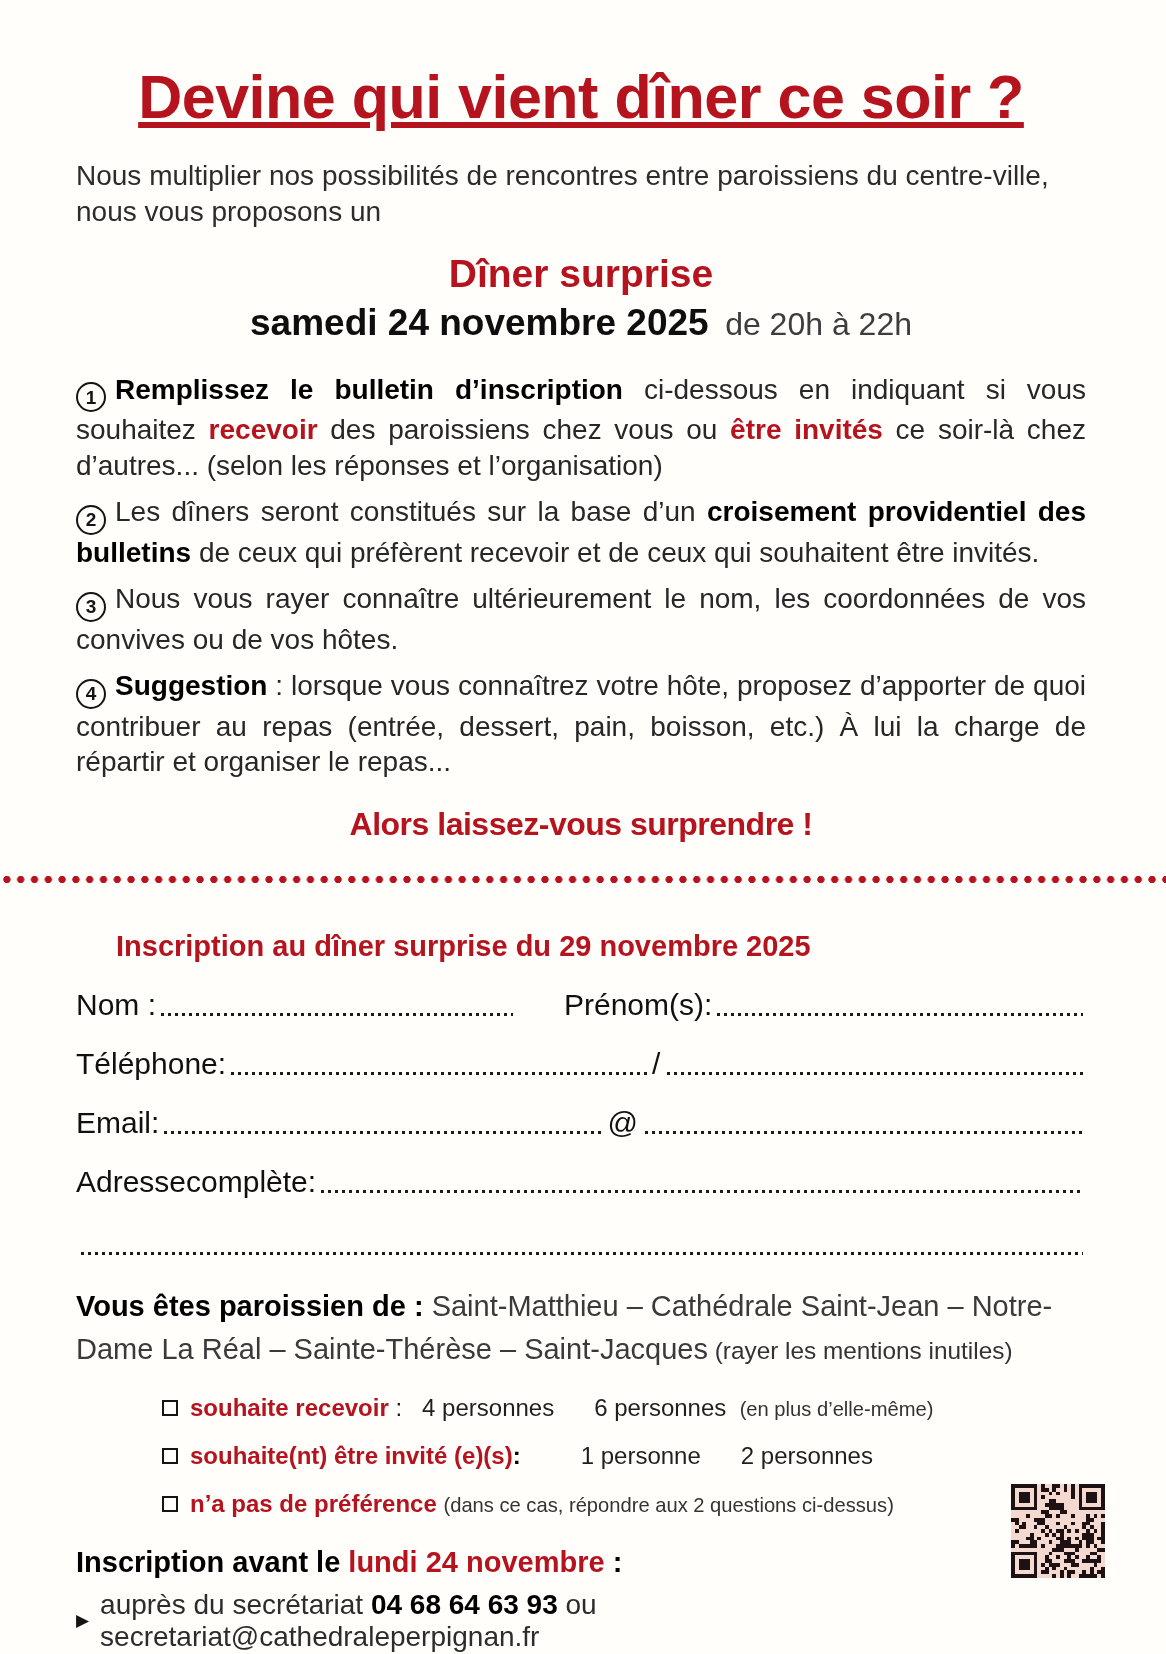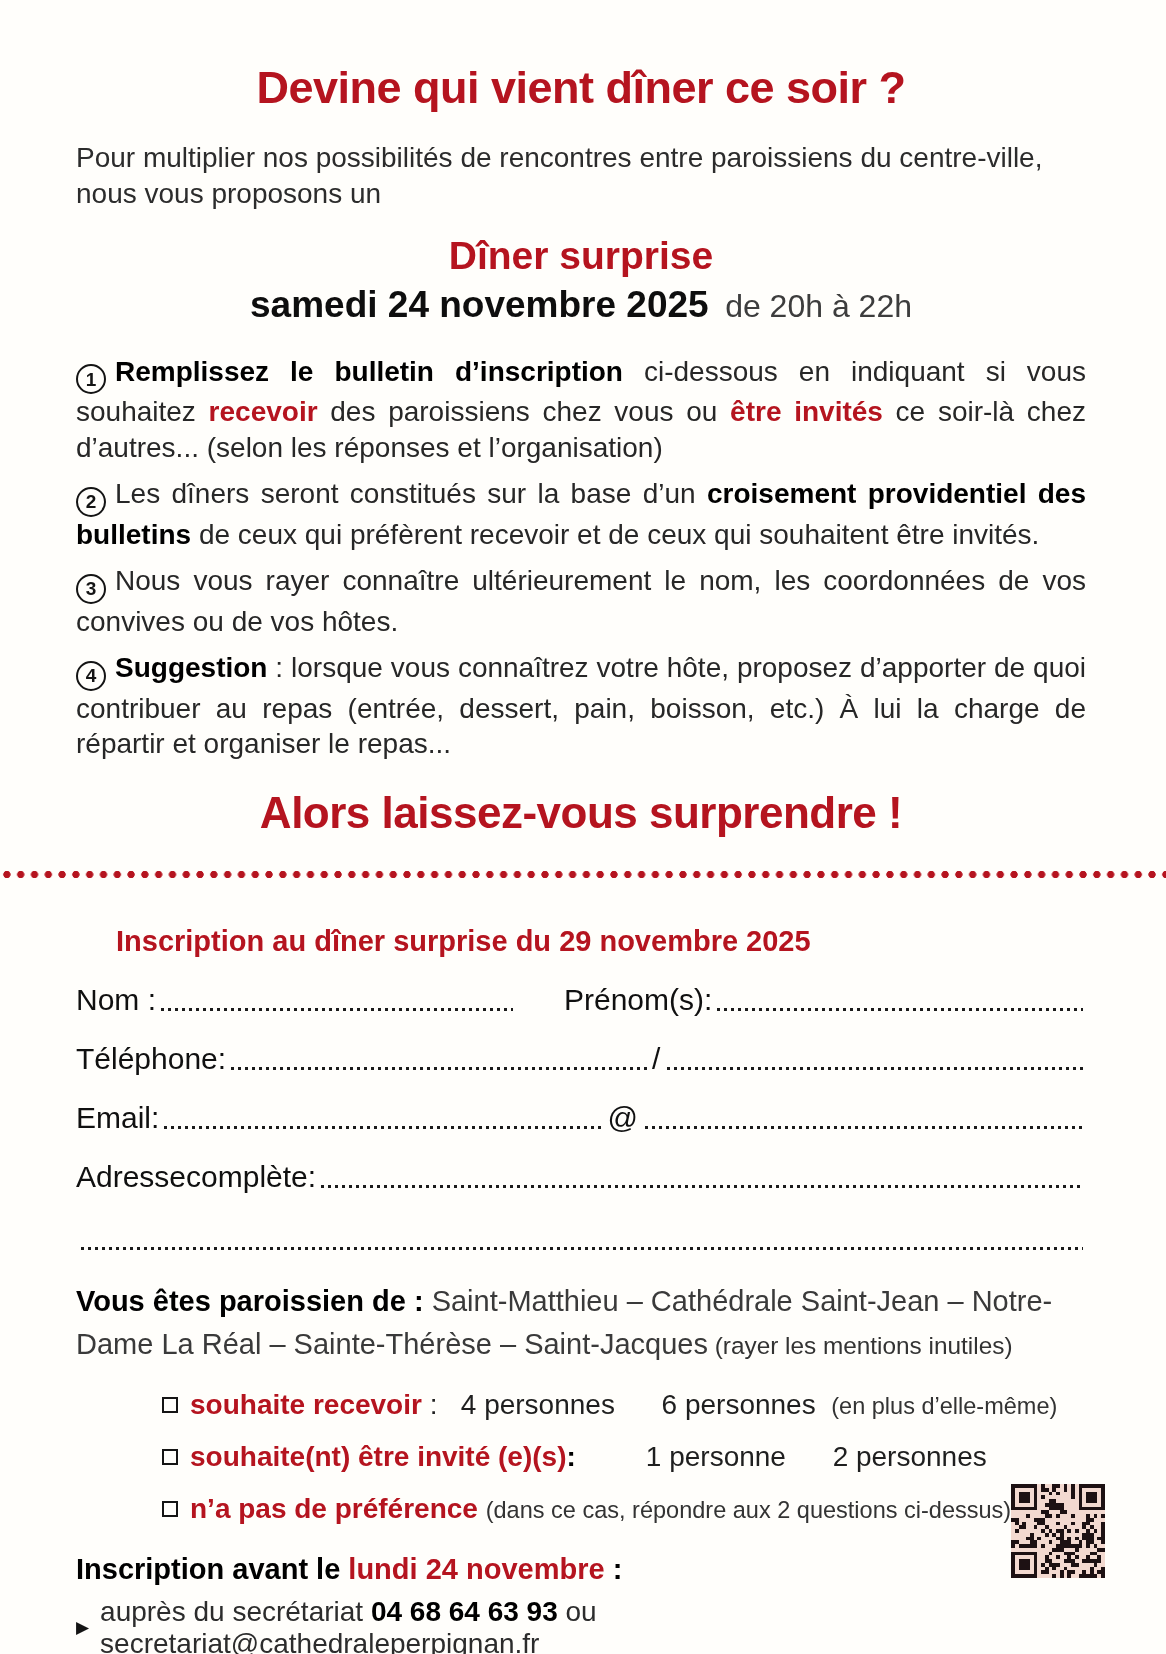--- a/index.html
+++ b/index.html
@@ -19,22 +19,23 @@
   }
   .page{
     padding:62px 80px 0 76px;
     height:100%;
     position:relative;
   }
   
   .title{
     text-align:center;
     color:var(--red);
-    font-size:45px;font-weight:700;
+    font-size:61px;font-weight:700;
     letter-spacing:-0.5px;
+    text-decoration:underline;
   }
   .intro{
     margin-top:26px;
     font-size:28px;line-height:1.28;
     color:#2c2c2c;
   }
   .subtitle{
     margin-top:22px;
     text-align:center;
     color:var(--red);
@@ -63,21 +64,21 @@
     line-height:1;
   }
   .seg-b{font-weight:700;color:#000000;}
   .seg-rb{font-weight:700;color:var(--red);}
   .seg-sm{font-size:0.84em;color:#333;}
   
   .closing{
     margin-top:26px;
     text-align:center;
     color:var(--red);
-    font-size:44px;font-weight:700;
+    font-size:32px;font-weight:700;
     letter-spacing:-0.5px;
   }
   .red-dotline{
     margin:30px -80px 0 -76px;
     height:13px;
     background-image:radial-gradient(circle,var(--red) 3.3px,rgba(181,20,31,0) 4px);
     background-size:13.8px 13px;
     background-repeat:repeat-x;
     background-position:0 center;
   }
@@ -109,21 +110,21 @@
   .dotline-full{margin-top:32px;height:30px;}
   
   .paroisse{
     margin-top:24px;
     font-size:29px;line-height:1.5;
     color:#3a3a3a;
   }
   
   .options{margin-top:22px;margin-left:86px;}
   .option{
-    font-size:28px;color:#1f1f1f;
+    font-size:24px;color:#1f1f1f;
     margin-bottom:20px;
     display:flex;align-items:flex-start;
   }
   .checkbox{
     flex:0 0 auto;
     display:inline-block;
     width:16px;height:16px;
     border:2.4px solid #141414;
     margin-right:12px;
     align-self:center;
@@ -150,21 +151,21 @@
     width:94px;height:94px;
   }
 </style>
 </head>
 <body>
 
 <div class="page">
 
   <h1 class="title">Devine qui vient dîner ce soir ?</h1>
 
-  <p class="intro">Pour multiplier nos possibilités de rencontres entre paroissiens du centre-ville, nous vous proposons un</p>
+  <p class="intro">Nous multiplier nos possibilités de rencontres entre paroissiens du centre-ville, nous vous proposons un</p>
 
   <h2 class="subtitle">Dîner surprise</h2>
 
   <div class="dateline">
     <span class="date">samedi 24 novembre 2025</span>
     <span class="time">de 20h à 22h</span>
   </div>
 
   <div class="steps">
     <p class="step"><span class="circle-num">1</span><span><span class="seg-b">Remplissez le bulletin d’inscription</span><span class="seg-r"> ci-dessous en indiquant si vous souhaitez </span><span class="seg-rb">recevoir</span><span class="seg-r"> des paroissiens chez vous ou </span><span class="seg-rb">être invités</span><span class="seg-r"> ce soir-là chez d’autres... (selon les réponses et l’organisation)</span></span></p>

